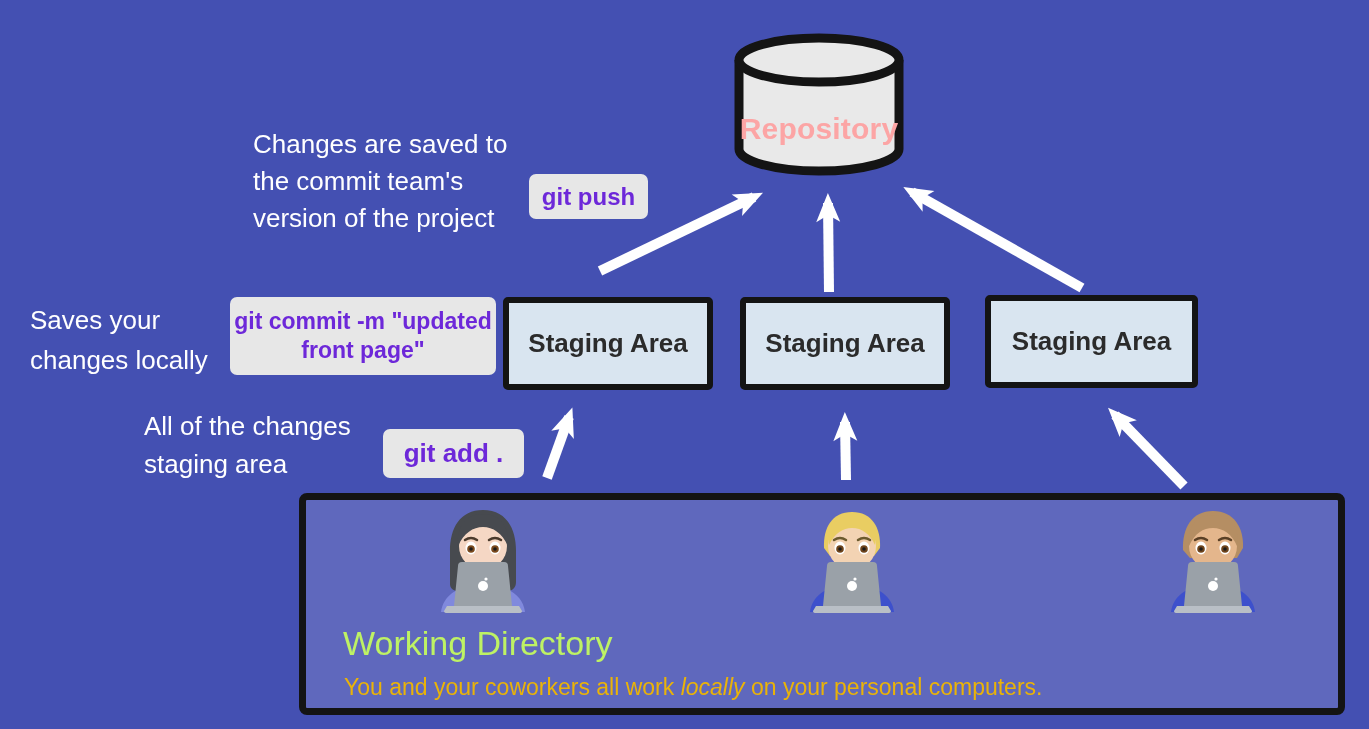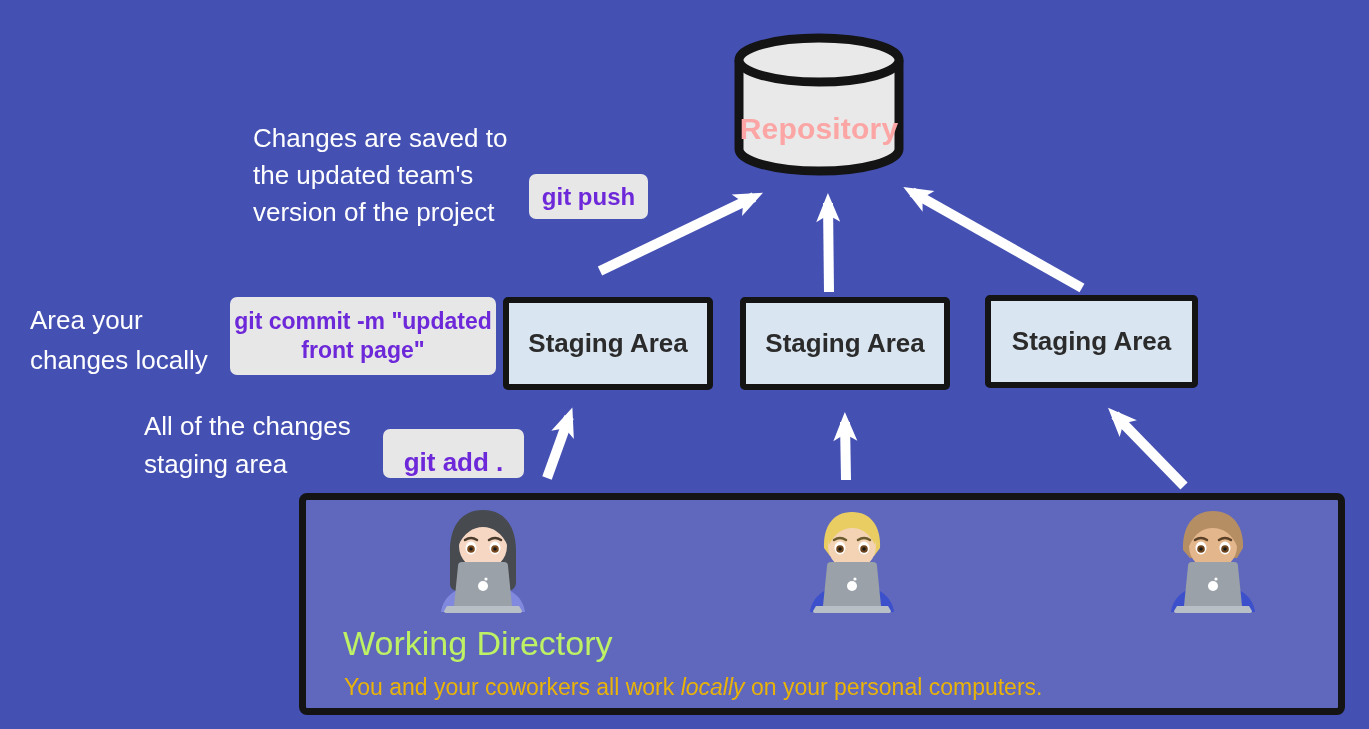--- a/index.html
+++ b/index.html
@@ -31,32 +31,32 @@
   }
   .wd-title{
     position:absolute;left:343px;top:624px;color:#bef264;font-size:34px;font-weight:400;
   }
   .wd-subtitle{
     position:absolute;left:344px;top:674px;color:#eab308;font-size:23px;font-weight:400;
   }
   .wd-subtitle em{font-style:italic;}
   
   .note{position:absolute;color:#ffffff;font-size:26px;line-height:37px;font-weight:400;}
-  .note1{left:253px;top:120px;}
+  .note1{left:253px;top:126px;}
   .note2{left:30px;top:300px;line-height:40px;}
   .note3{left:144px;top:407px;line-height:38px;}
   
   .cmd{
     position:absolute;background:#e7e7e7;border-radius:7px;color:#6d28d9;font-weight:700;
     display:flex;flex-direction:column;align-items:center;justify-content:center;
     text-align:center;box-sizing:border-box;
   }
   .cmd-push{left:529px;top:174px;width:119px;height:45px;font-size:24px;}
   .cmd-commit{left:230px;top:297px;width:266px;height:78px;font-size:23px;line-height:29px;}
-  .cmd-add{left:383px;top:429px;width:141px;height:49px;font-size:26px;justify-content:flex-end;}
+  .cmd-add{left:383px;top:429px;width:141px;height:49px;font-size:26px;}
   .person{position:absolute;width:100px;height:110px;}
   .p1{left:433px;top:504px;}
   .p2{left:802px;top:504px;}
   .p3{left:1163px;top:504px;}
 </style>
 </head>
 <body>
 
 <div class="canvas">
 
@@ -149,25 +149,25 @@
     <circle cx="50" cy="82" r="5" fill="#ffffff"></circle>
       <circle cx="53" cy="75" r="1.6" fill="#ffffff"></circle>
     <path d="M14,102 L86,102 L89,107 Q89,109 86,109 L14,109 Q11,109 11,107 Z" fill="#b9bfc6"></path>
   </svg>
 
   <div class="wd-title">Working Directory</div>
   <div class="wd-subtitle"><span>You and your coworkers all work </span><em>locally</em><span> on your personal computers.</span></div>
 
   <div class="note note1">
     <div>Changes are saved to</div>
-    <div>the updated team's</div>
+    <div>the commit team's</div>
     <div>version of the project</div>
   </div>
   <div class="note note2">
-    <div>Area your</div>
+    <div>Saves your</div>
     <div>changes locally</div>
   </div>
   <div class="note note3">
     <div>All of the changes</div>
     <div>staging area</div>
   </div>
 
   <div class="cmd cmd-push">
     <span>git push</span>
   </div>

